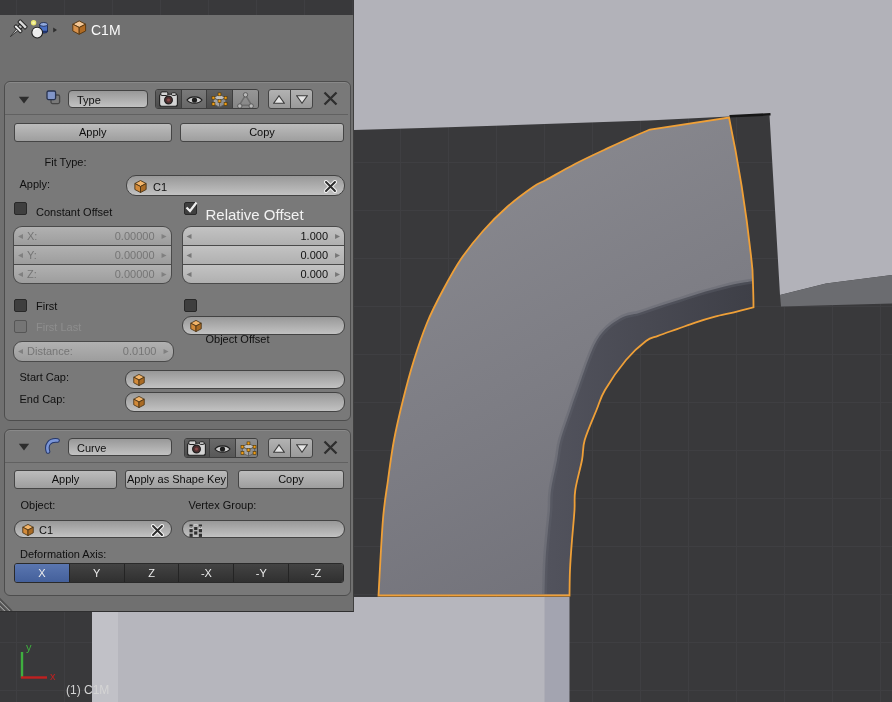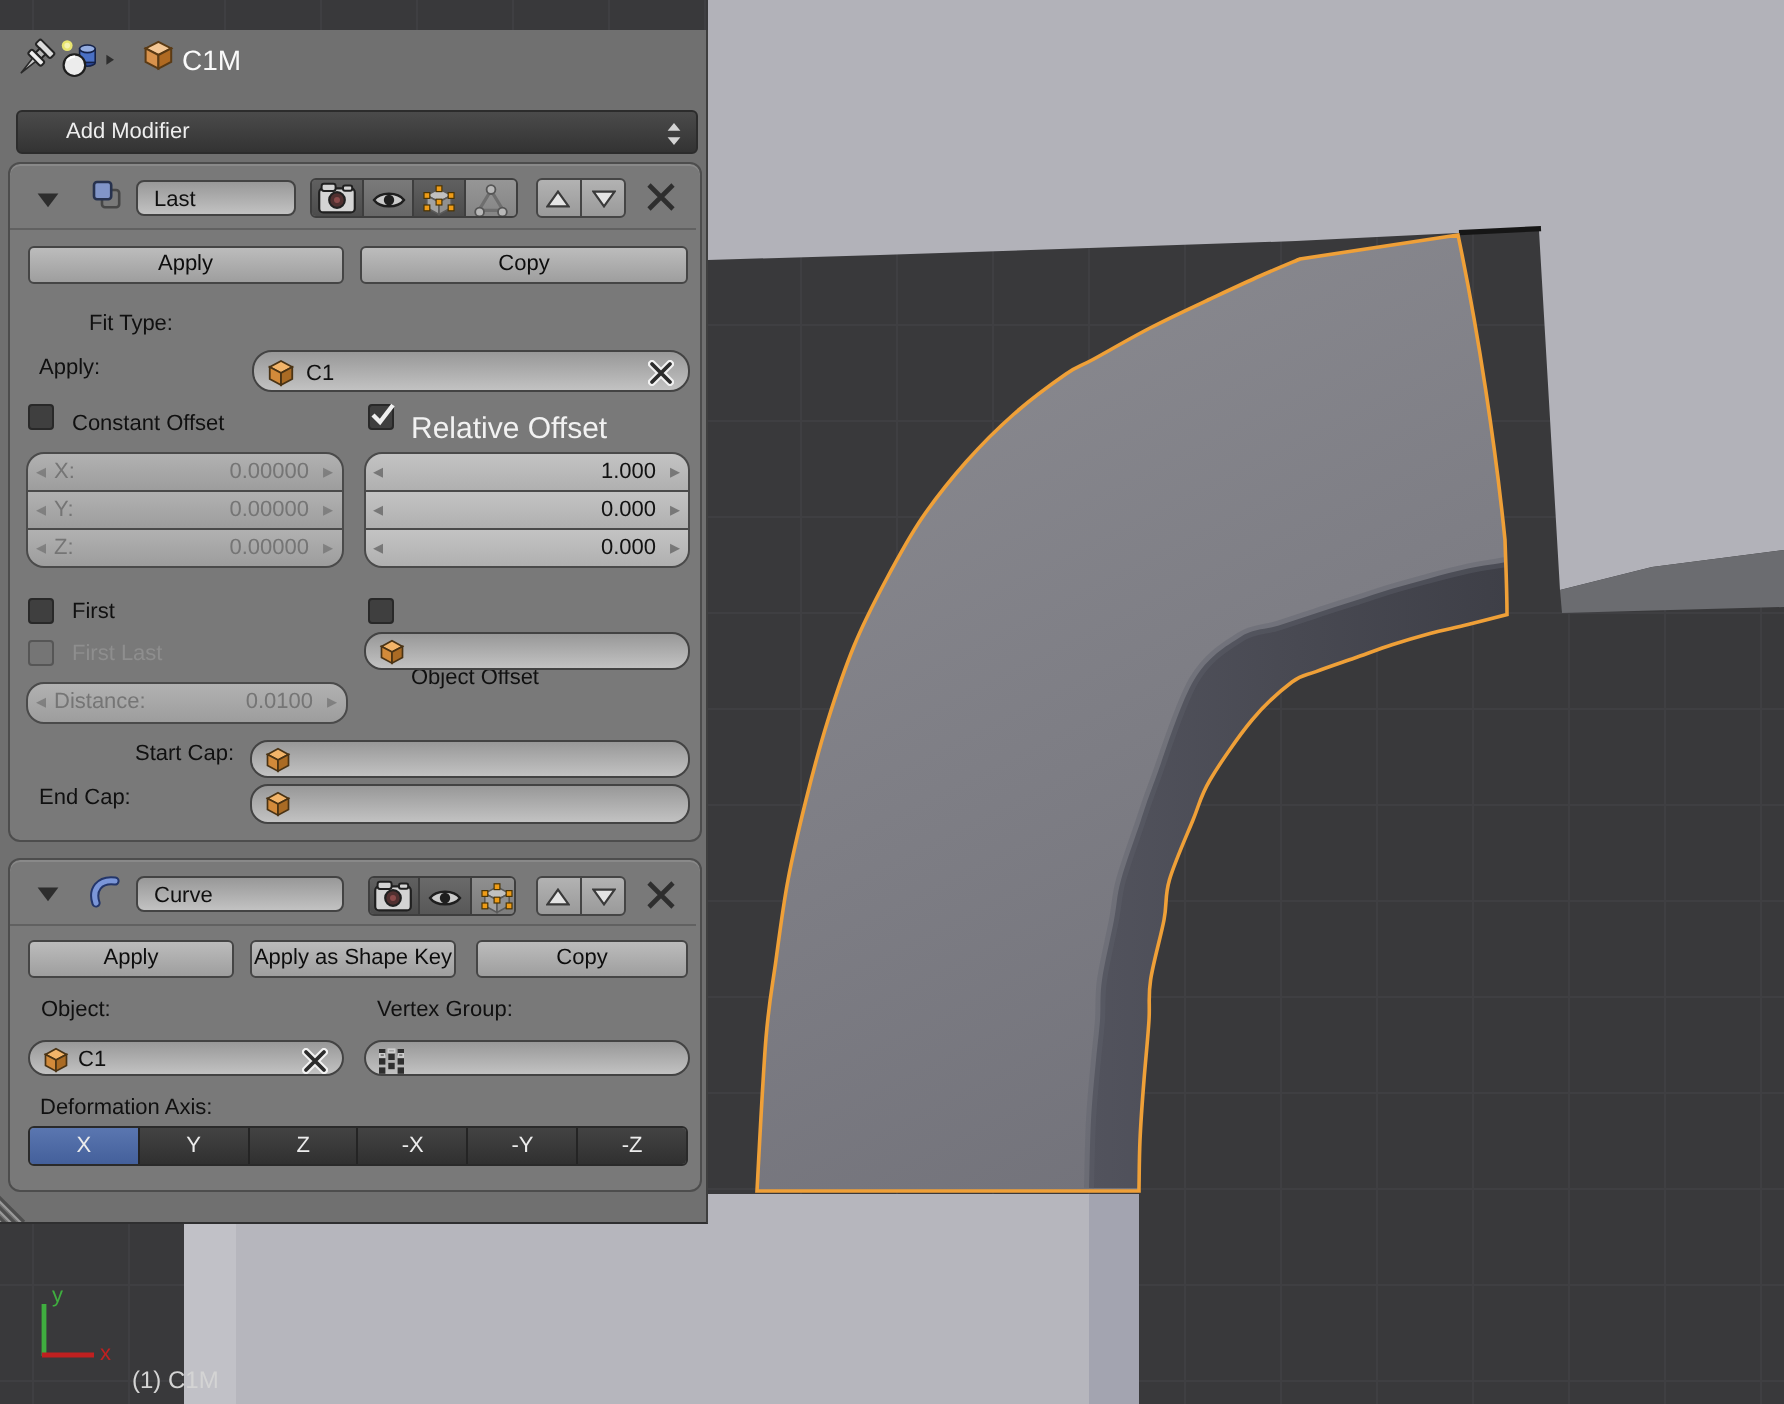--- a/index.html
+++ b/index.html
@@ -96,38 +96,32 @@
     <path d="M33.5,15.3 a5,5 0 0 1 4,-2" fill="none" stroke="#ffffff" stroke-width="1.2"></path>
     <circle cx="33.6" cy="7.8" r="2.7" fill="#e9e570"></circle>
     <circle cx="33.6" cy="7.8" r="1.4" fill="#f6f3b0"></circle>
     <path d="M53.2,12.4 L57,14.9 L53.2,17.4 Z" fill="#2e2e2e"></path>
     <polygon points="79.2,5.9 85.6,9.2 79.2,12.5 72.8,9.2" fill="#f4c795" stroke="#5a3a14" stroke-width="1"></polygon>
     <polygon points="72.8,9.2 79.2,12.5 79.2,19.3 72.8,16" fill="#d8924c" stroke="#5a3a14" stroke-width="1"></polygon>
     <polygon points="85.6,9.2 79.2,12.5 79.2,19.3 85.6,16" fill="#b06a22" stroke="#5a3a14" stroke-width="1"></polygon>
   </svg>
   <div class="wlbl" style="left:91px;top:7px;font-size:14px;color:#fafafa;">C1M</div>
 
-  <div class="dd" style="left:8px;top:40px;width:341px;height:22px;">
-        <span style="position:absolute;left:24px;top:4px;">Add Modifier</span>
-    <svg class="abs" style="right:7px;top:5px;" width="8" height="12" viewBox="0 0 8 12">
-          <path d="M4,0.5 L7.2,4.4 H0.8 Z M4,11.5 L0.8,7.6 H7.2 Z" fill="#d4d4d4"></path>
-        </svg>
-  </div>
 
   <div class="pbox" style="top:66px;height:338px;"></div>
   <div class="abs" style="left:5px;top:99px;width:343px;height:1px;background:#616161;"></div>
   <svg class="abs" style="left:18px;top:81px;" width="12" height="8" viewBox="0 0 12 8">
         <path d="M0.8,0.8 H11.2 L6,7.6 Z" fill="#2d2d2d"></path>
       </svg>
   <svg class="abs" style="left:44px;top:73px;" width="19" height="19" viewBox="0 0 19 19">
     <rect x="7" y="7" width="8.6" height="8.6" rx="1.5" fill="none" stroke="#464646" stroke-width="1.3"></rect>
     <rect x="3" y="3" width="8.6" height="8.6" rx="1.5" fill="#8195c8" stroke="#27324e" stroke-width="1.3"></rect>
   </svg>
   <div class="field" style="left:68px;top:75px;width:80px;height:18px;">
-        <span class="lbl" style="left:8px;top:3px;">Last</span>
+        <span class="lbl" style="left:8px;top:3px;">Type</span>
       </div>
 
   <div class="abs" style="left:155px;top:73.5px;width:103.5px;height:20px;border:1px solid #3e3e3e;border-radius:3px;box-sizing:border-box;overflow:hidden;display:flex;">
     <div style="width:25.4px;background:linear-gradient(#606060,#4c4c4c);border-right:1px solid #3e3e3e;position:relative;">
       <svg class="abs" style="left:2.5px;top:1.5px;" width="19" height="16" viewBox="0 0 19 16">
             <rect x="0.6" y="3.2" width="17.8" height="12" rx="2" fill="#d4d4d4" stroke="#202020" stroke-width="1.1"></rect>
             <rect x="1.8" y="0.9" width="7" height="3.6" rx="1.2" fill="#d4d4d4" stroke="#202020" stroke-width="1"></rect>
             <rect x="12.5" y="1.8" width="4.6" height="2.6" rx="1" fill="#d4d4d4" stroke="#202020" stroke-width="1"></rect>
             <circle cx="9.5" cy="9" r="3.9" fill="#503030" stroke="#202020" stroke-width="1.1"></circle>
             <circle cx="9.5" cy="9" r="1.5" fill="#8a4a4a"></circle>
@@ -259,21 +253,21 @@
           <polygon points="17.5,6 10,10 10,18 17.5,14" fill="#aa6b24" stroke="#4a3314" stroke-width="1.2"></polygon>
         </svg>
   </div>
   <div class="numrowL" style="position:absolute;left:13px;top:326px;width:158.5px;height:19px;border-radius:9px;border:1px solid #4a4a4a;">
         <span class="na">◂</span>
         <span class="nl">Distance:</span>
         <span class="nv">0.0100</span>
         <span class="na2">▸</span>
       </div>
 
-  <div class="lbl" style="left:19.5px;top:356px;margin-left:48px;">Start Cap:</div>
+  <div class="lbl" style="left:19.5px;top:356px;">Start Cap:</div>
   <div class="field" style="left:125px;top:355px;width:220px;height:19px;border-radius:9px;">
     <svg class="abs" style="left:6px;top:2px;" width="14" height="14" viewBox="0 0 20 20">
           <polygon points="10,2 17.5,6 10,10 2.5,6" fill="#f2b469" stroke="#4a3314" stroke-width="1.2"></polygon>
           <polygon points="2.5,6 10,10 10,18 2.5,14" fill="#d28a3a" stroke="#4a3314" stroke-width="1.2"></polygon>
           <polygon points="17.5,6 10,10 10,18 17.5,14" fill="#aa6b24" stroke="#4a3314" stroke-width="1.2"></polygon>
         </svg>
   </div>
   <div class="lbl" style="left:19.5px;top:378px;">End Cap:</div>
   <div class="field" style="left:125px;top:377px;width:220px;height:19.5px;border-radius:9px;">
     <svg class="abs" style="left:6px;top:2px;" width="14" height="14" viewBox="0 0 20 20">

